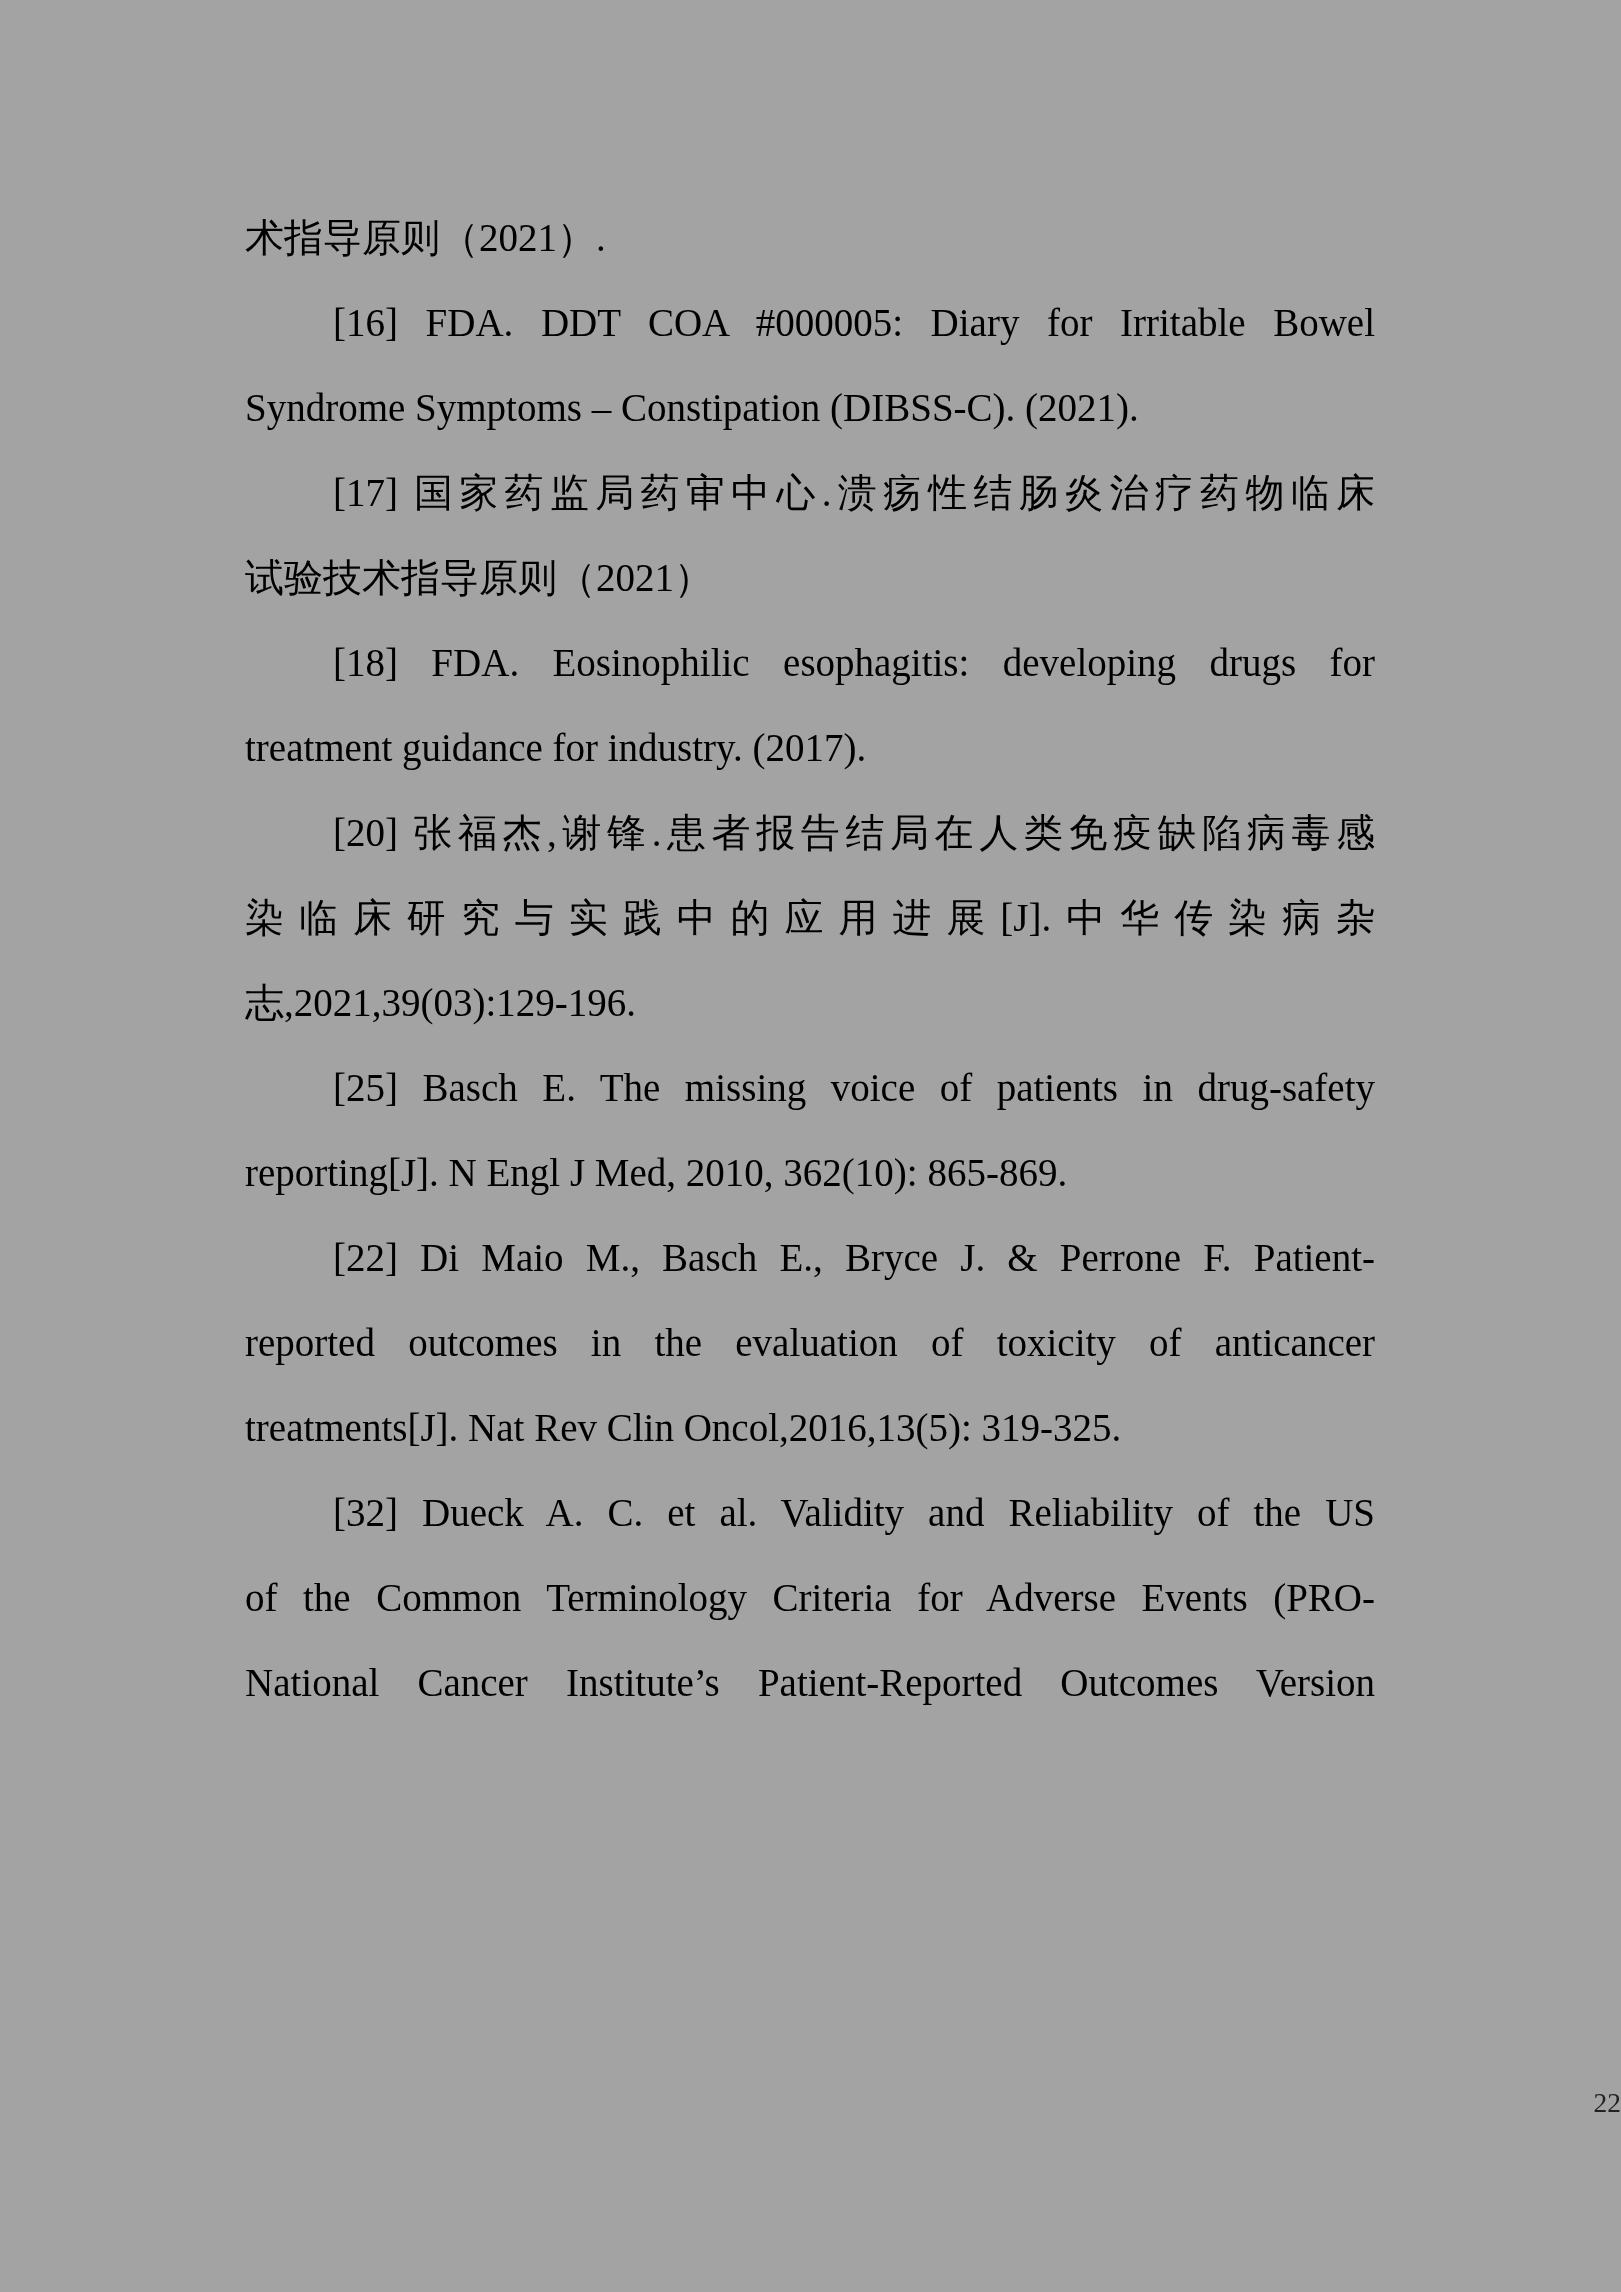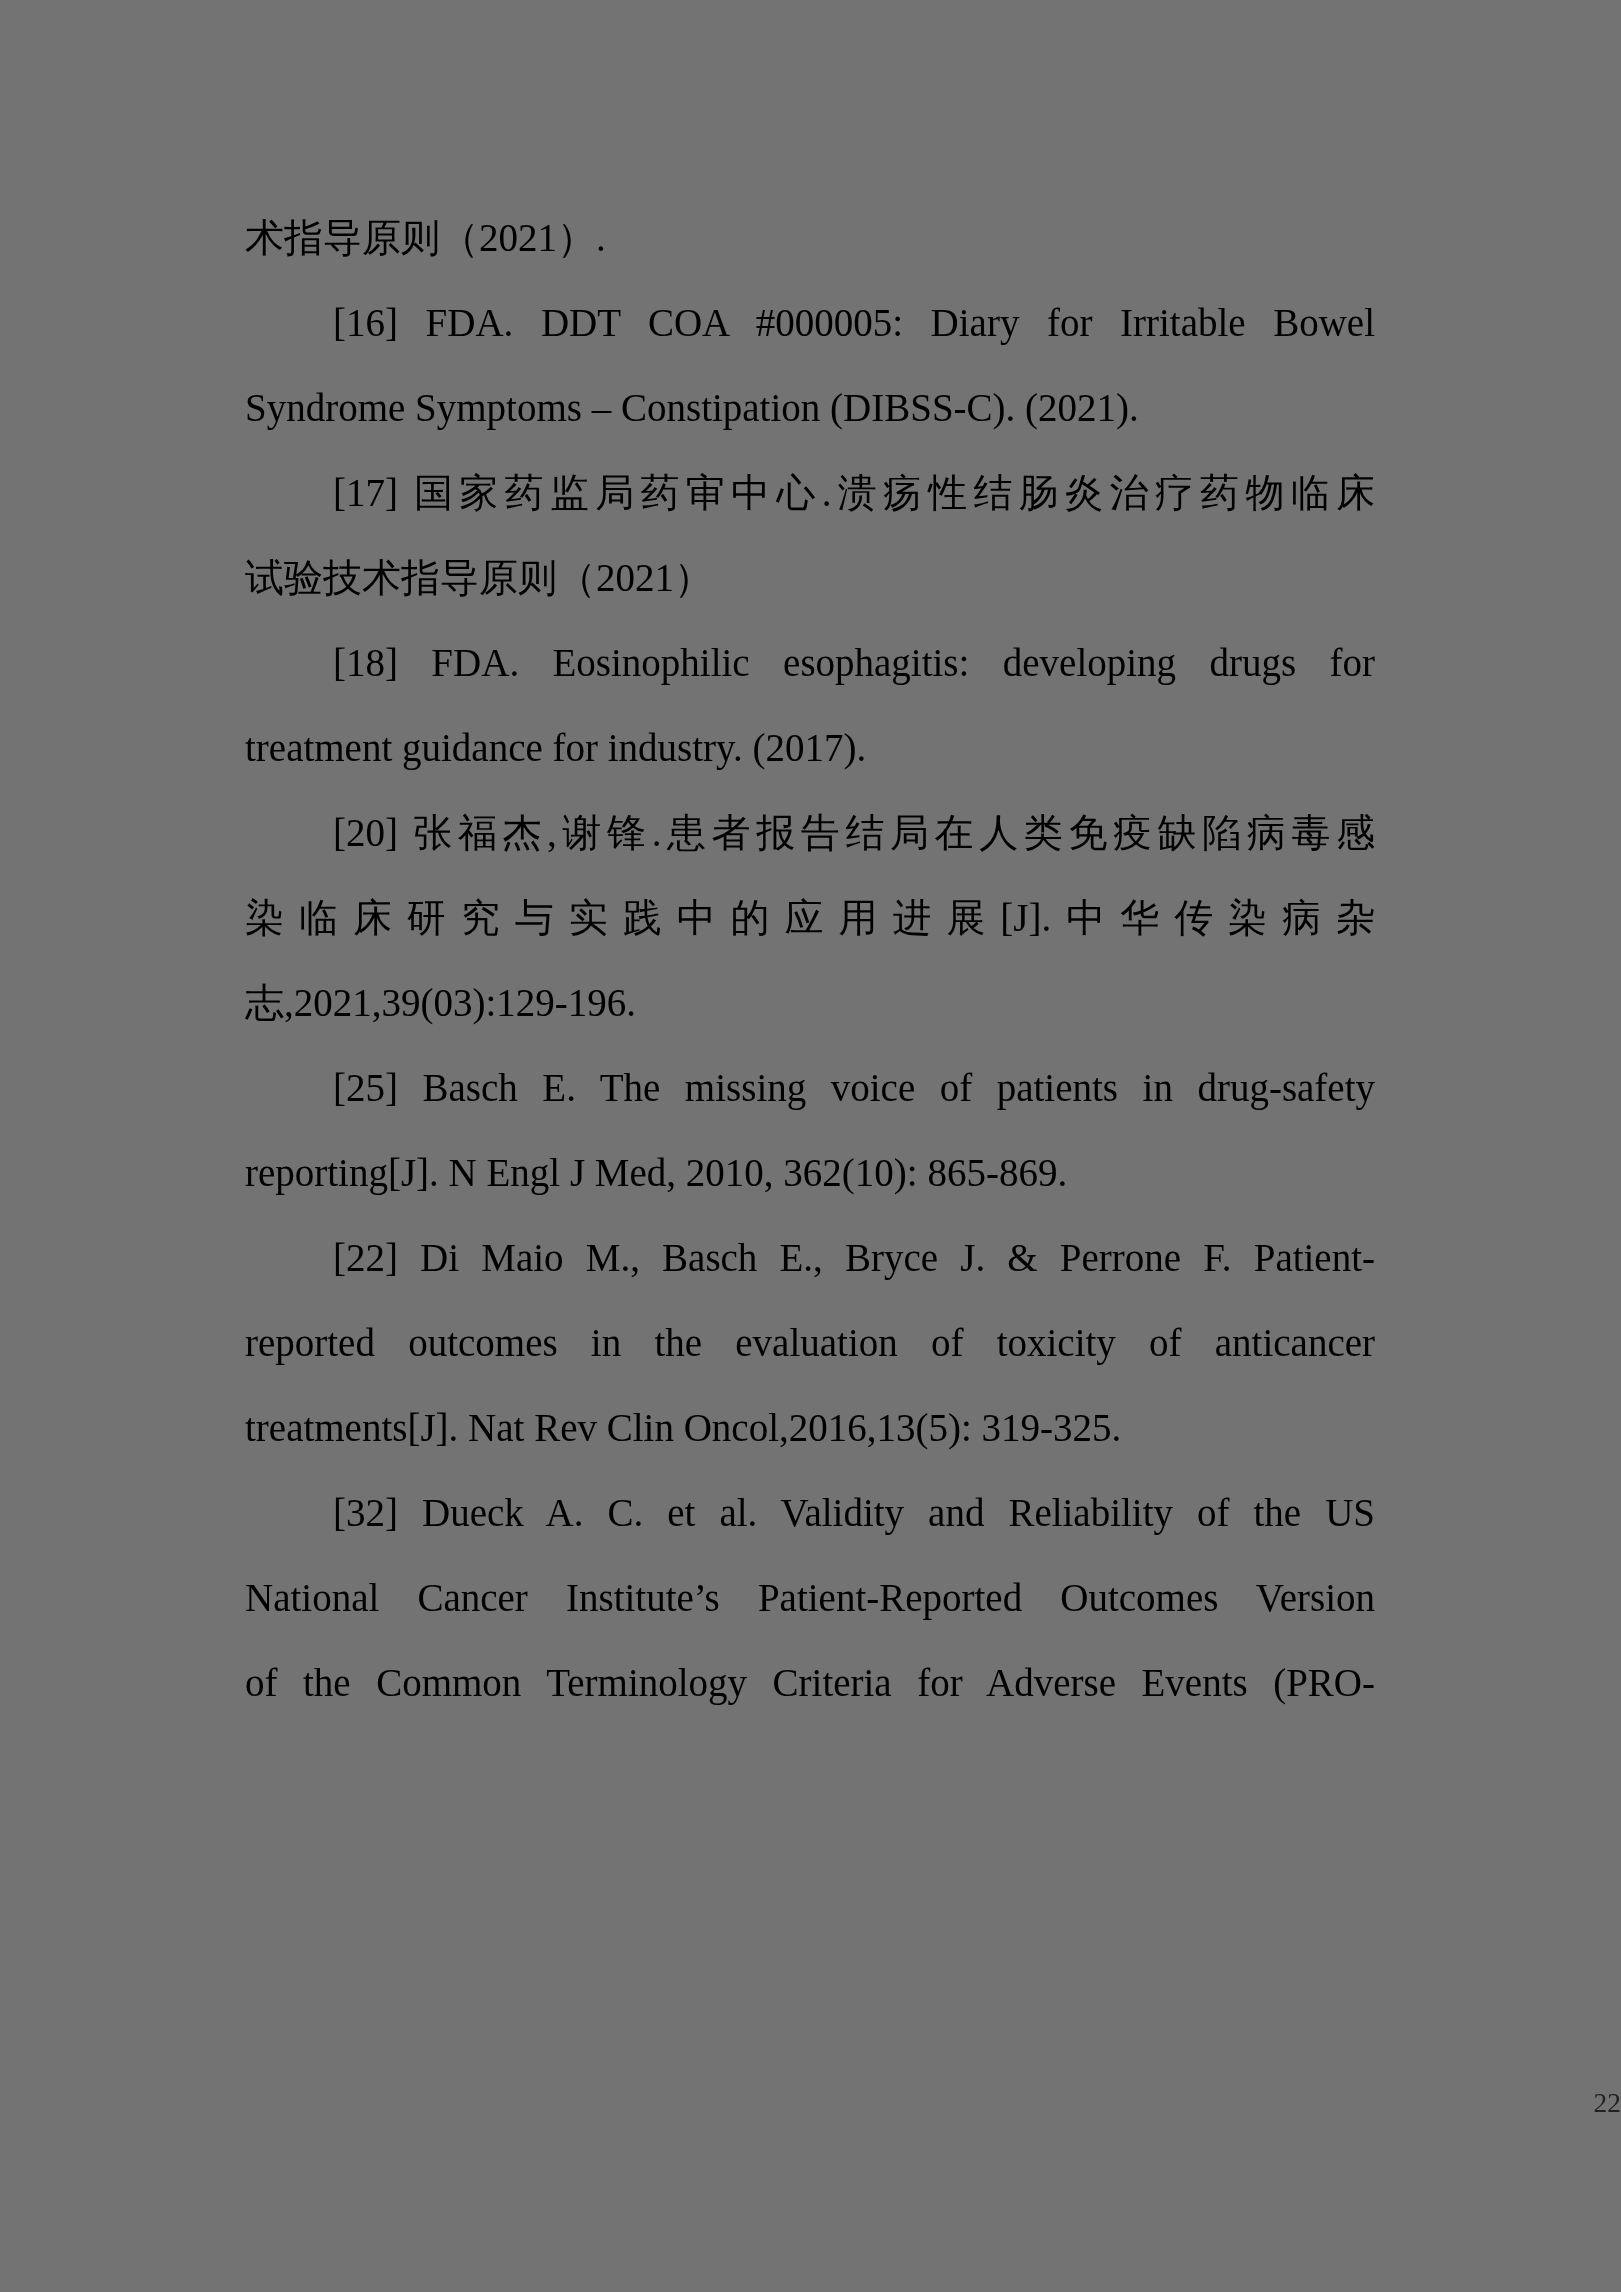--- a/index.html
+++ b/index.html
@@ -4,21 +4,21 @@
 <style>
   html, body {
     margin: 0;
     padding: 0;
     background: #ffffff;
   }
   .page {
     position: relative;
     width: 1621px;
     height: 2293px;
-    background: #737373;
+    background: #a3a3a3;
     overflow: hidden;
     font-family: "Liberation Serif", "DejaVu Serif", serif;
     color: #000000;
   }
   .textblock {
     position: absolute;
     left: 245px;
     top: 195px;
     width: 1130px;
   }
@@ -88,21 +88,21 @@
     </div>
 
     <div class="para">
       <div class="ln ind jst">[22] Di Maio M., Basch E., Bryce J. &amp; Perrone F. Patient-</div>
       <div class="ln jst">reported outcomes in the evaluation of toxicity of anticancer</div>
       <div class="ln">treatments[J]. Nat Rev Clin Oncol,2016,13(5): 319-325.</div>
     </div>
 
     <div class="para">
       <div class="ln ind jst">[32] Dueck A. C. et al. Validity and Reliability of the US</div>
+      <div class="ln jst">of the Common Terminology Criteria for Adverse Events (PRO-</div>
       <div class="ln jst">National Cancer Institute’s Patient-Reported Outcomes Version</div>
-      <div class="ln jst">of the Common Terminology Criteria for Adverse Events (PRO-</div>
     </div>
 
   </div>
 
   <div class="footer">22</div>
 </div>
 
 
 </body></html>

